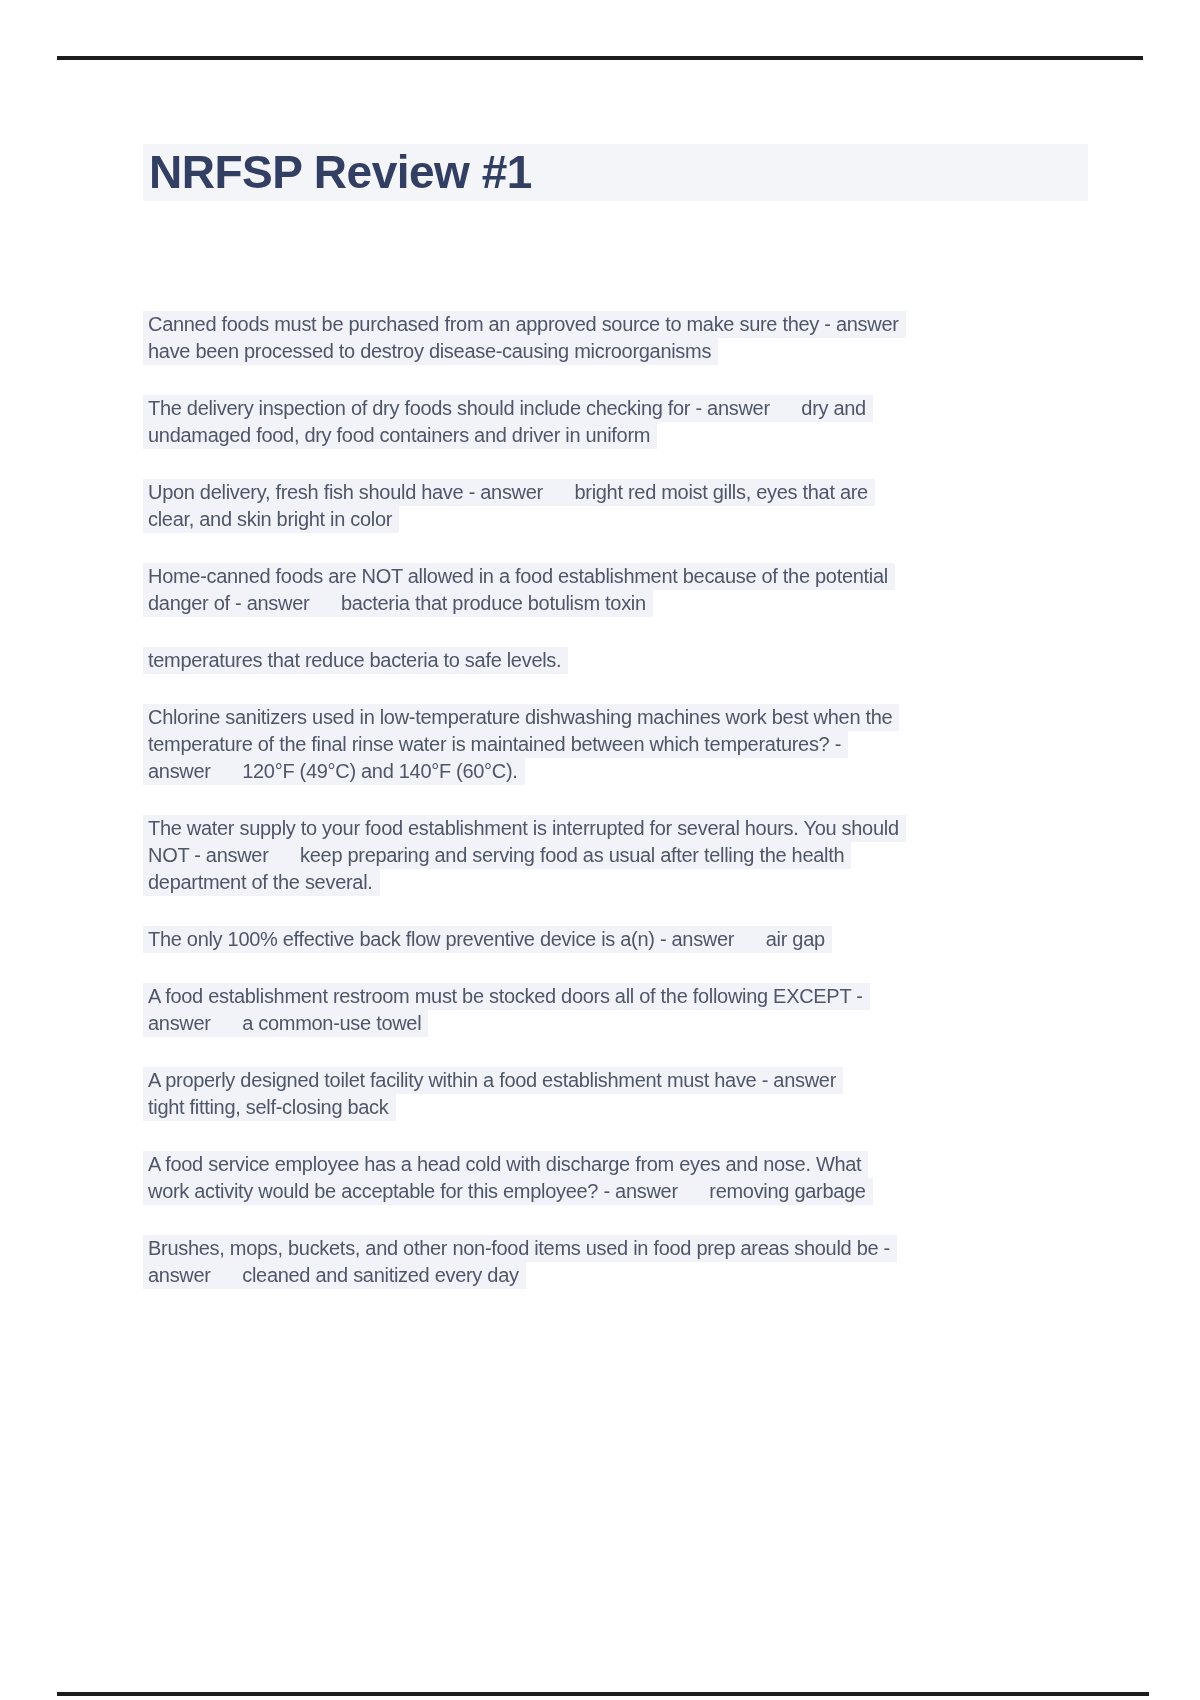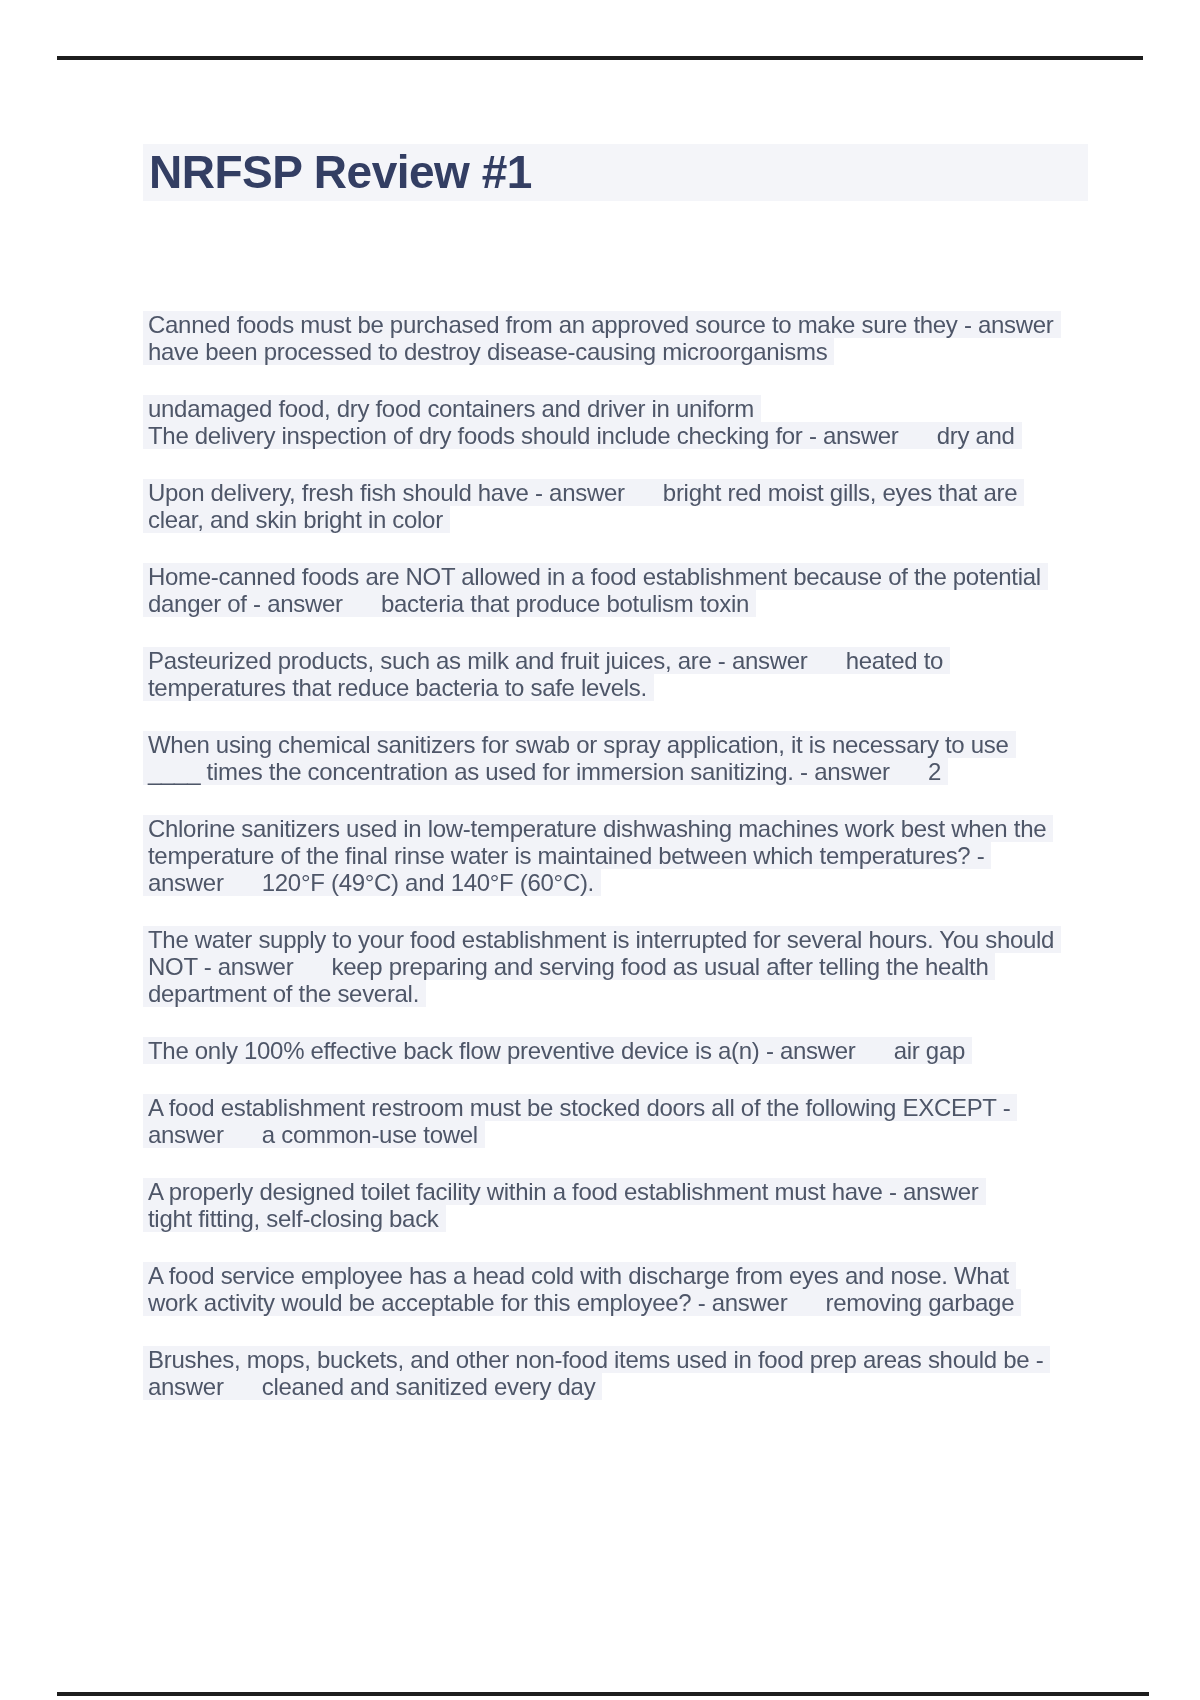--- a/index.html
+++ b/index.html
@@ -43,57 +43,52 @@
   }
   .para { margin-bottom: 30px; }
   .line {
     height: 27px;
     white-space: pre;
   }
   .line > span {
     display: inline-block;
     background: var(--line-hl, #f2f3f8);
     color: var(--body-text, #4e5668);
-    font-size: 24px;
+    font-size: 20px;
     line-height: 27px;
     letter-spacing: -0.3px;
     padding: 0 7px 0 5px;
     white-space: pre;
   }
 </style>
 </head>
 <body>
 
 <div class="page">
   <div class="rule top"></div>
   <h1 class="doc-title">NRFSP Review #1</h1>
   <div class="content">
       <div class="para">
         <div class="line"><span>Canned foods must be purchased from an approved source to make sure they - answer</span></div>
         <div class="line"><span>have been processed to destroy disease-causing microorganisms</span></div>
       </div>
       <div class="para">
+        <div class="line"><span>The delivery inspection of dry foods should include checking for - answer      dry and</span></div>
         <div class="line"><span>undamaged food, dry food containers and driver in uniform</span></div>
-        <div class="line"><span>The delivery inspection of dry foods should include checking for - answer      dry and</span></div>
       </div>
       <div class="para">
         <div class="line"><span>Upon delivery, fresh fish should have - answer      bright red moist gills, eyes that are</span></div>
         <div class="line"><span>clear, and skin bright in color</span></div>
       </div>
       <div class="para">
         <div class="line"><span>Home-canned foods are NOT allowed in a food establishment because of the potential</span></div>
         <div class="line"><span>danger of - answer      bacteria that produce botulism toxin</span></div>
       </div>
       <div class="para">
-        <div class="line"><span>Pasteurized products, such as milk and fruit juices, are - answer      heated to</span></div>
         <div class="line"><span>temperatures that reduce bacteria to safe levels.</span></div>
-      </div>
-      <div class="para">
-        <div class="line"><span>When using chemical sanitizers for swab or spray application, it is necessary to use</span></div>
-        <div class="line"><span>____ times the concentration as used for immersion sanitizing. - answer      2</span></div>
       </div>
       <div class="para">
         <div class="line"><span>Chlorine sanitizers used in low-temperature dishwashing machines work best when the</span></div>
         <div class="line"><span>temperature of the final rinse water is maintained between which temperatures? -</span></div>
         <div class="line"><span>answer      120°F (49°C) and 140°F (60°C).</span></div>
       </div>
       <div class="para">
         <div class="line"><span>The water supply to your food establishment is interrupted for several hours. You should</span></div>
         <div class="line"><span>NOT - answer      keep preparing and serving food as usual after telling the health</span></div>
         <div class="line"><span>department of the several.</span></div>

